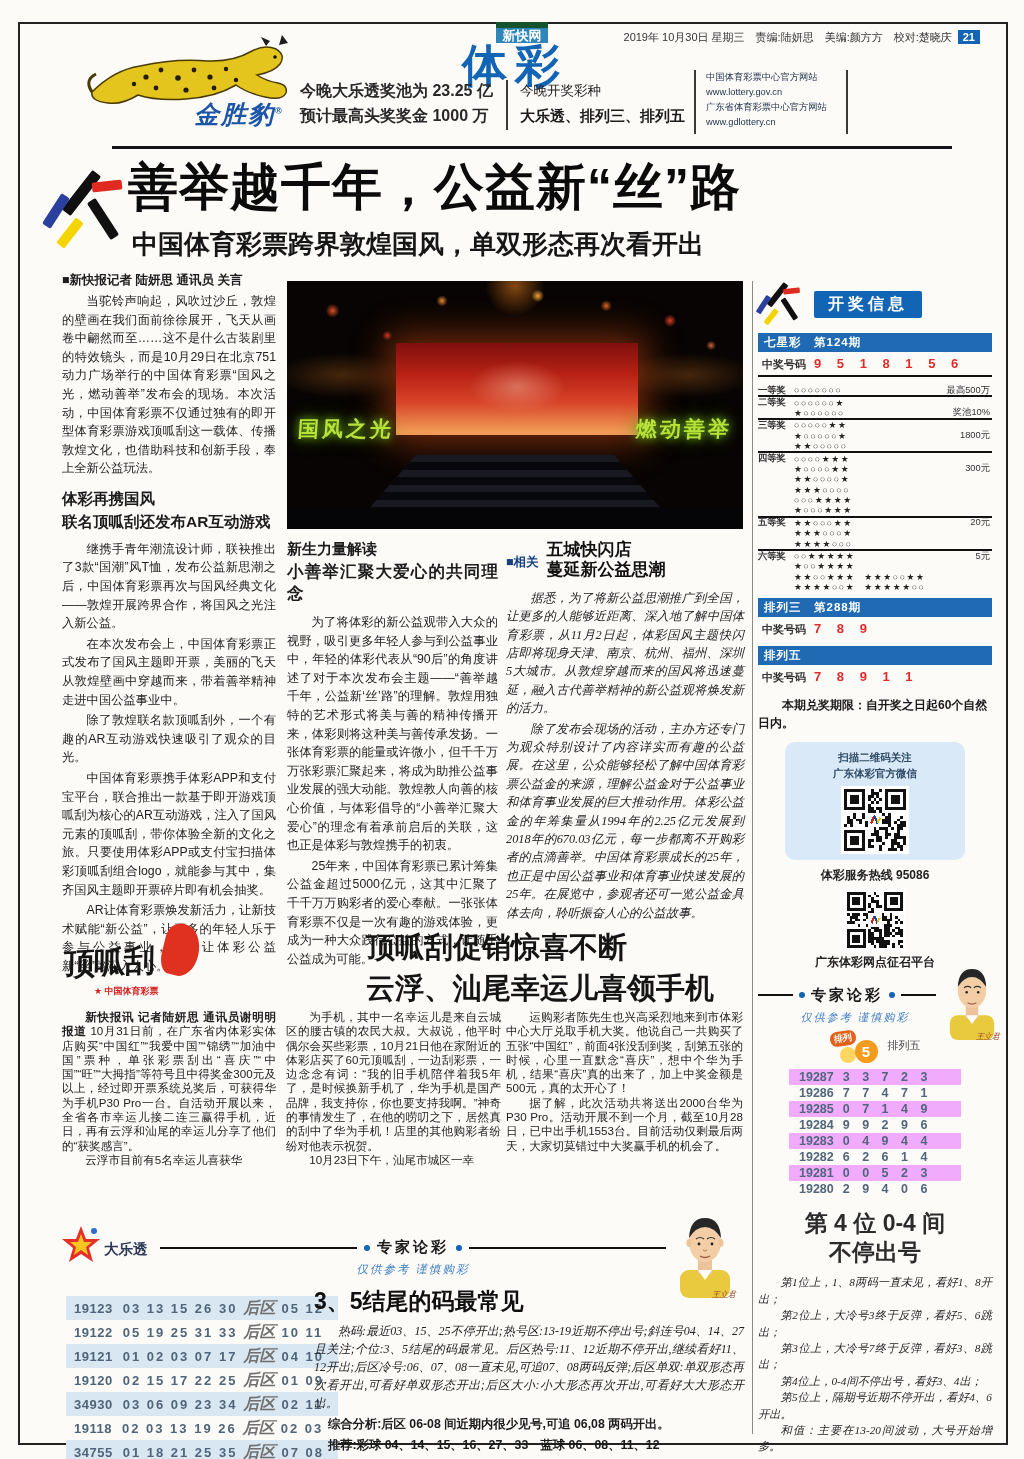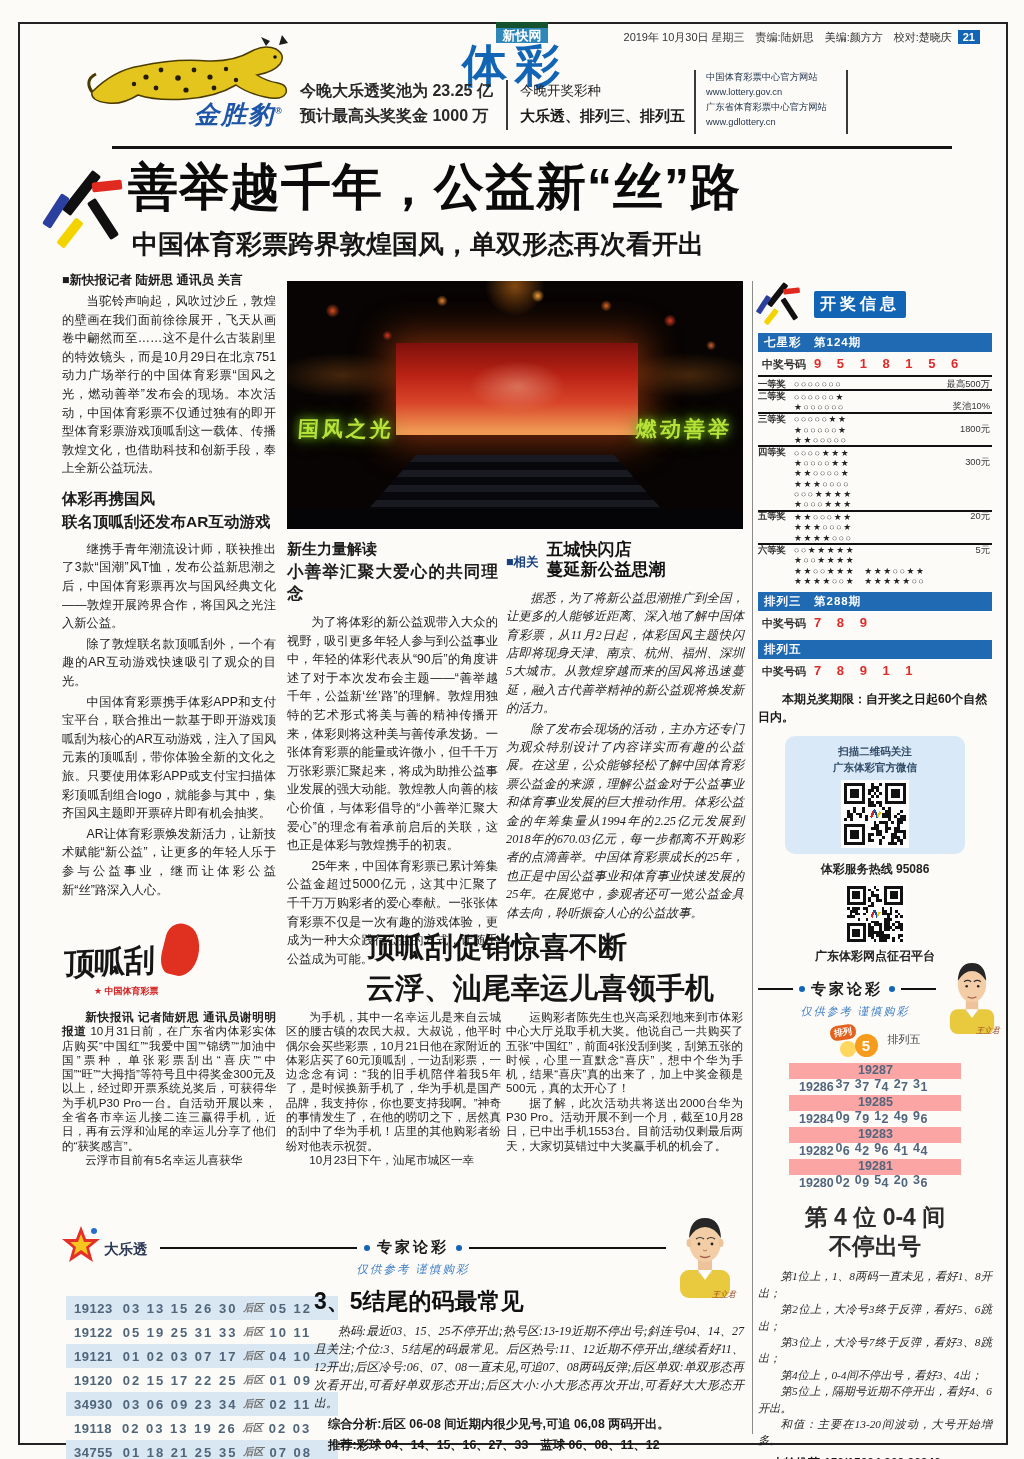--- a/index.html
+++ b/index.html
@@ -110,41 +110,41 @@
          font-family:"Liberation Serif","DejaVu Serif",serif;letter-spacing:2px;}
   .portrait{width:58px;height:88px;}
   .bport{left:676px;top:1210px;}
   .sig{position:absolute;right:-2px;bottom:-2px;font-size:8px;color:#96421f;font-style:italic;}
   .btable{left:66px;top:1296px;width:272px;}
   .brow{display:flex;align-items:center;height:24px;padding-left:8px;font-size:13px;font-weight:700;
         color:#4f6579;}
   .brow.alt{background:#d9e7f3;}
   .brow .qi{margin-right:10px;letter-spacing:.5px;}
   .brow .fr{letter-spacing:2px;}
-  .brow .rg{font-size:10px;color:#6f6f6f;margin:0 6px;font-style:italic;}
+  .brow .rg{font-size:16px;color:#6f6f6f;margin:0 6px;font-style:italic;}
   .brow .bk{letter-spacing:2px;}
   .btext{left:314px;top:1286px;width:430px;text-align:justify;}
   .btext h2{margin:0 0 5px 0;font-size:23px;font-weight:800;color:#101010;}
   .btext .bp{margin:0;font-family:"Liberation Serif","DejaVu Serif",serif;font-style:italic;
              font-size:12px;line-height:18px;text-indent:2em;color:#222;}
   .btext .bb{margin:3px 0 0 0;font-size:12.3px;font-weight:700;color:#1b1b1b;padding-left:14px;line-height:1.5;}
 
   
   .sb{left:758px;top:281px;width:234px;}
   .sb-head{display:flex;align-items:center;height:46px;margin-bottom:4px;}
   .sb-mark{position:relative;width:46px;height:46px;}
   .kaijiang{background:#1265b5;color:#fff;font-size:16px;font-weight:800;letter-spacing:4px;
-            padding:3px 6px;margin-left:10px;border-radius:2px;}
+            padding:3px 14px;margin-left:10px;border-radius:2px;}
   .bar{background:#1f6ab2;color:#fff;font-size:11.5px;font-weight:700;letter-spacing:1px;
        padding:2px 6px;margin-top:6px;}
   .winrow{display:flex;align-items:baseline;padding:4px 2px 3px 4px;}
   .winrow .wl{font-size:11px;font-weight:700;color:#333;}
   .winrow .wn{color:#e02b2b;font-weight:800;font-size:13px;letter-spacing:6px;margin-left:8px;}
   .uline{border-bottom:2px solid #111;}
-  .tiers{margin-top:2px;}
+  .tiers{margin-top:8px;}
   .qrow{display:flex;align-items:center;height:10.4px;}
   .qrow .tn{width:36px;font-size:9.3px;font-weight:700;color:#333;flex:none;}
   .qrow .pat{font-size:8.8px;letter-spacing:1.6px;color:#232323;white-space:nowrap;}
   .qrow .pat2{margin-left:9px;}
   .qrow .tz{margin-left:auto;font-size:9.3px;color:#333;padding-right:2px;white-space:nowrap;}
   .gline{border-bottom:2px solid #111;}
   .note{margin-top:8px;font-size:12px;font-weight:700;line-height:1.5;text-indent:2em;color:#1a1a1a;}
   .qrbox{margin:10px auto 0;width:168px;background:#d9e9f7;border-radius:10px;padding:8px 6px 6px;text-align:center;}
   .qrbox .qt{font-size:10.5px;font-weight:700;color:#2e4a66;line-height:1.45;}
   svg.qr{display:block;margin:5px auto 0;background:#fff;padding:3px;}
@@ -160,21 +160,21 @@
   .p5row{display:flex;align-items:center;justify-content:center;margin-top:4px;}
   .p5i{position:relative;width:52px;height:34px;flex:none;}
   .p5a{position:absolute;left:0;top:2px;font-size:9px;color:#fff;font-weight:800;background:#e2611c;
        border-radius:7px;padding:1px 4px;transform:rotate(-8deg);}
   .p5c{position:absolute;left:10px;bottom:0;width:16px;height:16px;border-radius:50%;background:#ffd65e;}
   .p5b{position:absolute;right:4px;bottom:0;width:23px;height:23px;background:#f79b1d;color:#fff;
        font-weight:900;border-radius:50%;text-align:center;line-height:23px;font-size:15px;}
   .p5lab{font-size:11px;color:#444;margin-left:6px;}
   .etable{width:172px;margin:6px auto 0;}
   .erow{display:flex;align-items:center;height:16px;padding-left:10px;font-size:12.5px;font-weight:700;color:#51667c;}
-  .erow.alt{background:#fca5a5;flex-direction:column;}
+  .erow.alt{background:#f0abfc;}
   .erow .qi{margin-right:9px;}
   .erow .n5{letter-spacing:4.5px;}
   .callout{margin-top:12px;text-align:center;font-size:23px;font-weight:600;color:#2b2b2b;line-height:1.25;}
   .eparas{margin-top:8px;text-align:justify;}
   .eparas p{margin:0;font-family:"Liberation Serif","DejaVu Serif",serif;font-style:italic;
             font-size:11.3px;line-height:16.4px;text-indent:2em;color:#1f1f1f;}
   .erecs{margin-top:5px;padding-left:14px;}
   .erecs div{font-size:12px;font-weight:700;line-height:1.55;color:#161616;}
 </style>
 </head>
@@ -239,20 +239,21 @@
   </div>
   <div class="abs hl1">善举越千年，公益新“丝”路</div>
   <div class="abs hl2">中国体育彩票跨界敦煌国风，单双形态再次看开出</div>
   <div class="abs byline">■新快报记者 陆妍思 通讯员 关言</div>
 
   <div class="abs col c1">
     <p>当驼铃声响起，风吹过沙丘，敦煌的壁画在我们面前徐徐展开，飞天从画卷中翩然而至……这不是什么古装剧里的特效镜头，而是10月29日在北京751动力广场举行的中国体育彩票“国风之光，燃动善举”发布会的现场。本次活动，中国体育彩票不仅通过独有的即开型体育彩票游戏顶呱刮这一载体、传播敦煌文化，也借助科技和创新手段，奉上全新公益玩法。</p>
     <div class="subh3">体彩再携国风</div>
     <div class="subh3b">联名顶呱刮还发布AR互动游戏</div>
     <p>继携手青年潮流设计师，联袂推出了3款“国潮”风T恤，发布公益新思潮之后，中国体育彩票再次与国风经典文化——敦煌开展跨界合作，将国风之光注入新公益。</p>
+    <p>在本次发布会上，中国体育彩票正式发布了国风主题即开票，美丽的飞天从敦煌壁画中穿越而来，带着善举精神走进中国公益事业中。</p>
     <p>除了敦煌联名款顶呱刮外，一个有趣的AR互动游戏快速吸引了观众的目光。</p>
     <p>中国体育彩票携手体彩APP和支付宝平台，联合推出一款基于即开游戏顶呱刮为核心的AR互动游戏，注入了国风元素的顶呱刮，带你体验全新的文化之旅。只要使用体彩APP或支付宝扫描体彩顶呱刮组合logo，就能参与其中，集齐国风主题即开票碎片即有机会抽奖。</p>
     <p>AR让体育彩票焕发新活力，让新技术赋能“新公益”，让更多的年轻人乐于参与公益事业，继而让体彩公益新“丝”路深入人心。</p>
   </div>
 
   <div class="abs photo">
     <div class="ph-lights"></div>
     <div class="ph-screen"></div>
     <div class="ph-steps"></div>
     <div class="ph-floor"></div>

